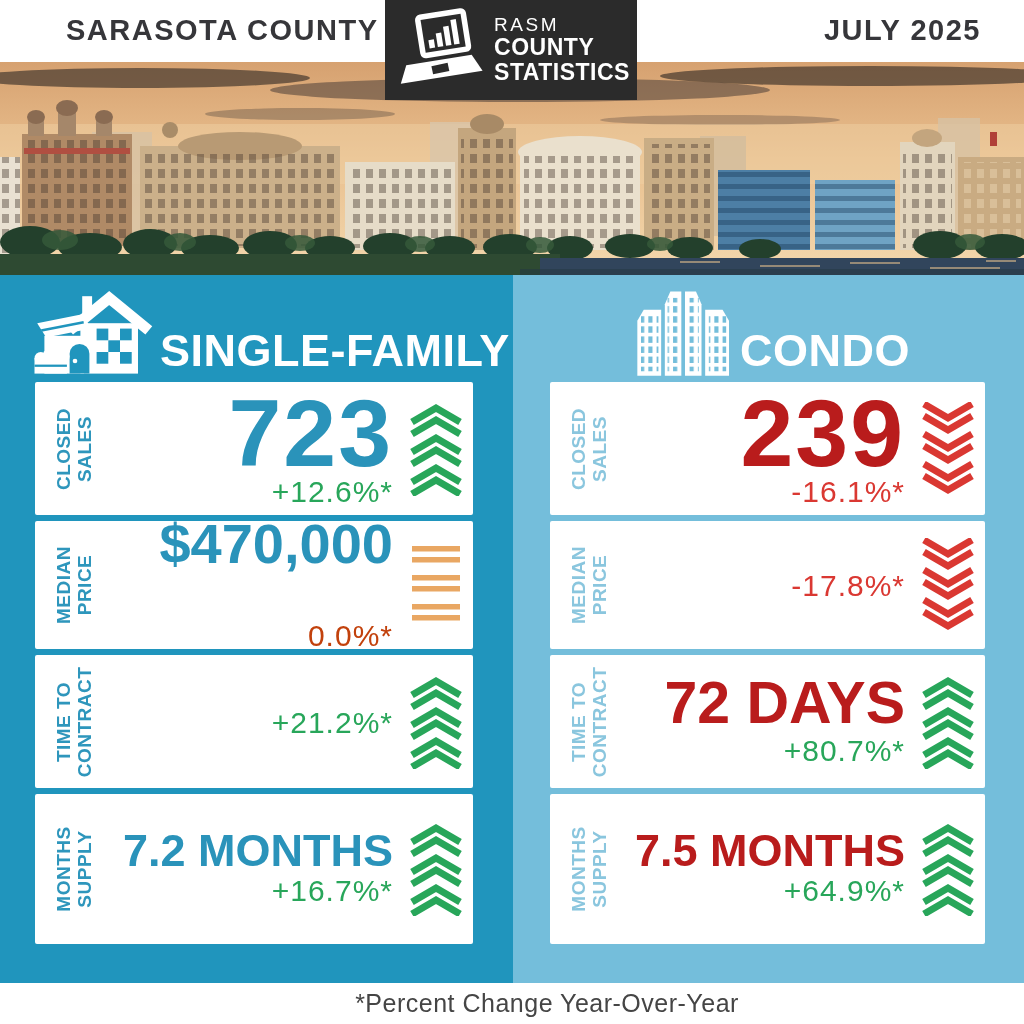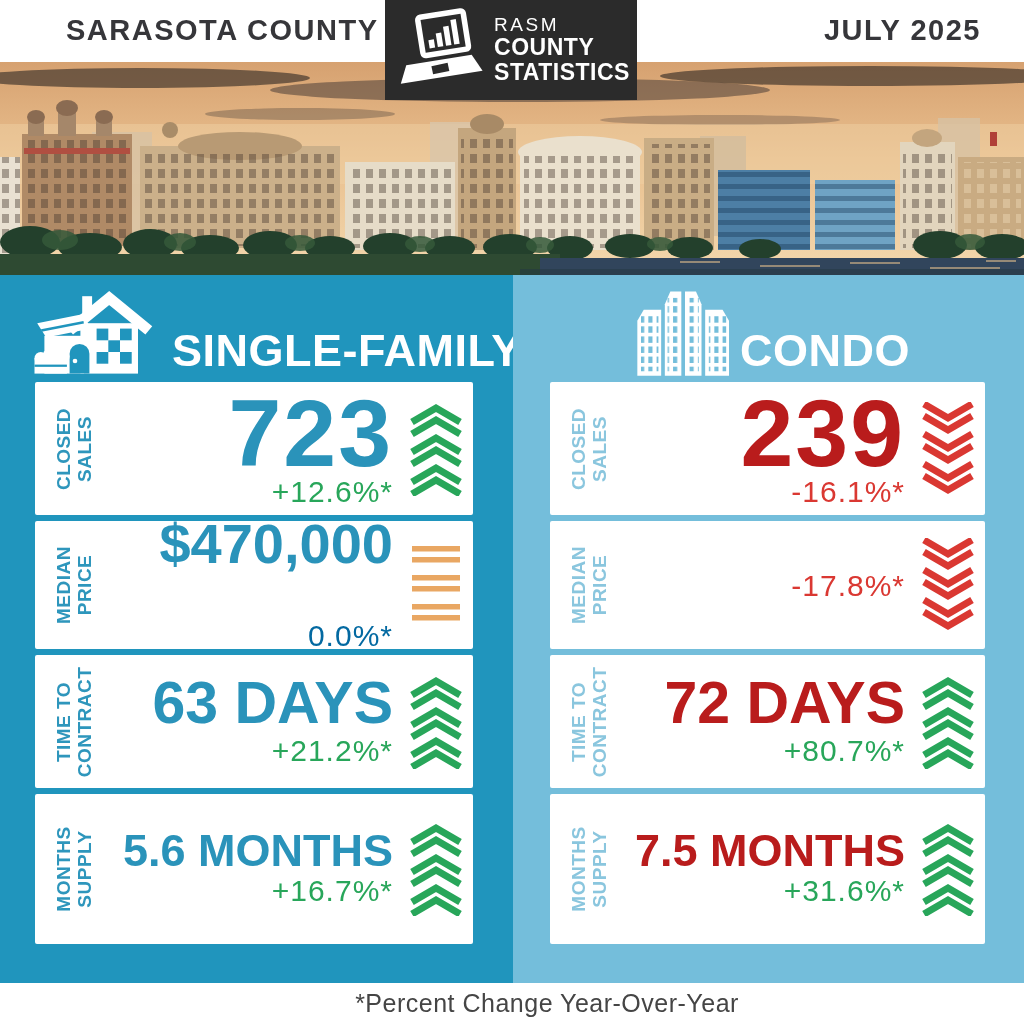--- a/index.html
+++ b/index.html
@@ -23,21 +23,21 @@
 
   
   .photo{position:absolute;top:62px;left:0;width:1024px;height:213px;z-index:1;}
 
   
   .panel{position:absolute;top:275px;height:710px;z-index:2;}
   .p-sf{left:0;width:513px;background:#2095bd;}
   .p-condo{left:513px;width:565px;background:#74bedb;padding-left:20px;}
   .panel-title{position:absolute;top:50px;font-size:45px;font-weight:bold;color:#ffffff;
                letter-spacing:0.5px;white-space:nowrap;}
-  .p-sf .panel-title{left:160px;margin-left:12px;}
+  .p-sf .panel-title{left:160px;}
   .p-condo .panel-title{left:227px;}
   .panel-icon{position:absolute;}
   .p-sf .panel-icon{left:30px;top:14px;}
   .p-condo .panel-icon{left:117px;top:6px;}
 
   
   .card{position:absolute;background:#ffffff;border-radius:2px;display:flex;
         align-items:center;padding:0 8px 0 10px;box-sizing:border-box;}
   .p-sf .card{left:35px;width:438px;}
   .p-condo .card{left:37px;width:435px;}
@@ -59,21 +59,21 @@
   .p-sf .stat-value{color:#2a93ba;}
   .p-condo .stat-value{color:#b91c1c;text-align:center;}
   .v-xl{font-size:95px;letter-spacing:2px;}
   .v-lg{font-size:56px;letter-spacing:0px;}
   .v-md{font-size:59px;letter-spacing:0px;}
   .v-sm{font-size:45px;letter-spacing:0px;}
   .stat-change{font-size:30px;font-weight:400;letter-spacing:1px;margin-top:2px;white-space:nowrap;}
   .card1 .stat-change{margin-top:-4px;}
   .chg-up{color:#28a65a;}
   .chg-down{color:#da3832;}
-  .chg-flat{color:#0369a1;margin-top:48px;}
+  .chg-flat{color:#c2410c;margin-top:48px;}
 
   .arrow-col{width:58px;flex:none;display:flex;align-items:center;justify-content:center;}
 
   
   .footer{position:absolute;top:983px;left:0;width:1024px;height:41px;background:#ffffff;
           z-index:3;display:flex;align-items:center;justify-content:center;padding-left:35px;}
   .footer-note{font-size:25px;color:#454545;letter-spacing:0.5px;}
 </style>
 </head>
 <body>
@@ -308,21 +308,20 @@
           </svg>
       </div>
     </div>
 
     <div class="card card3">
       <div class="vlabel-wrap">
         <span class="vlabel">TIME TO
 CONTRACT</span>
       </div>
       <div class="stat-main">
-        <div class="stat-value v-md">63 DAYS</div>
         <div class="stat-change chg-up">+21.2%*</div>
       </div>
       <div class="arrow-col">
         <svg width="54" height="94" viewBox="0 0 54 94">
             <g stroke="#28a65a" stroke-width="7" fill="none">
           <path d="M3,20 L27,6 L51,20"></path>
               <path d="M3,32 L27,18 L51,32"></path>
           <path d="M3,50 L27,36 L51,50"></path>
               <path d="M3,62 L27,48 L51,62"></path>
           <path d="M3,80 L27,66 L51,80"></path>
@@ -331,21 +330,21 @@
           </svg>
       </div>
     </div>
 
     <div class="card card4">
       <div class="vlabel-wrap">
         <span class="vlabel">MONTHS
 SUPPLY</span>
       </div>
       <div class="stat-main">
-        <div class="stat-value v-sm">5.6 MONTHS</div>
+        <div class="stat-value v-sm">7.2 MONTHS</div>
         <div class="stat-change chg-up">+16.7%*</div>
       </div>
       <div class="arrow-col">
         <svg width="54" height="94" viewBox="0 0 54 94">
             <g stroke="#28a65a" stroke-width="7" fill="none">
           <path d="M3,20 L27,6 L51,20"></path>
               <path d="M3,32 L27,18 L51,32"></path>
           <path d="M3,50 L27,36 L51,50"></path>
               <path d="M3,62 L27,48 L51,62"></path>
           <path d="M3,80 L27,66 L51,80"></path>
@@ -446,21 +445,21 @@
       </div>
     </div>
 
     <div class="card card4">
       <div class="vlabel-wrap">
         <span class="vlabel">MONTHS
 SUPPLY</span>
       </div>
       <div class="stat-main">
         <div class="stat-value v-sm">7.5 MONTHS</div>
-        <div class="stat-change chg-up">+31.6%*</div>
+        <div class="stat-change chg-up">+64.9%*</div>
       </div>
       <div class="arrow-col">
         <svg width="54" height="94" viewBox="0 0 54 94">
             <g stroke="#28a65a" stroke-width="7" fill="none">
           <path d="M3,20 L27,6 L51,20"></path>
               <path d="M3,32 L27,18 L51,32"></path>
           <path d="M3,50 L27,36 L51,50"></path>
               <path d="M3,62 L27,48 L51,62"></path>
           <path d="M3,80 L27,66 L51,80"></path>
               <path d="M3,92 L27,78 L51,92"></path>

